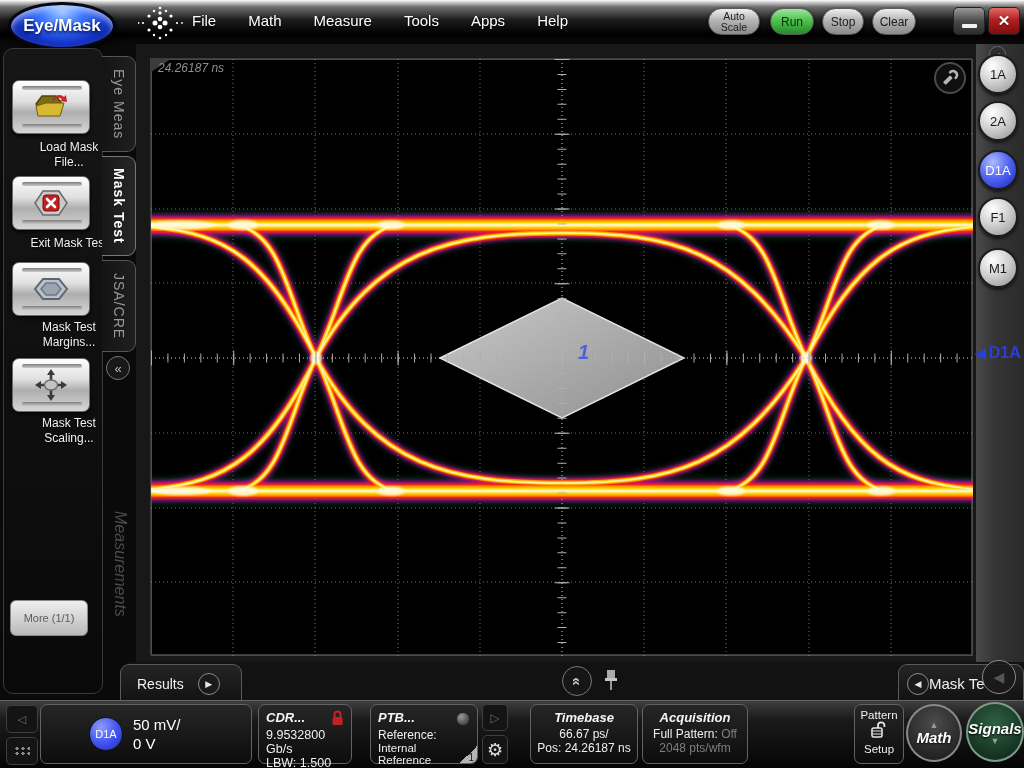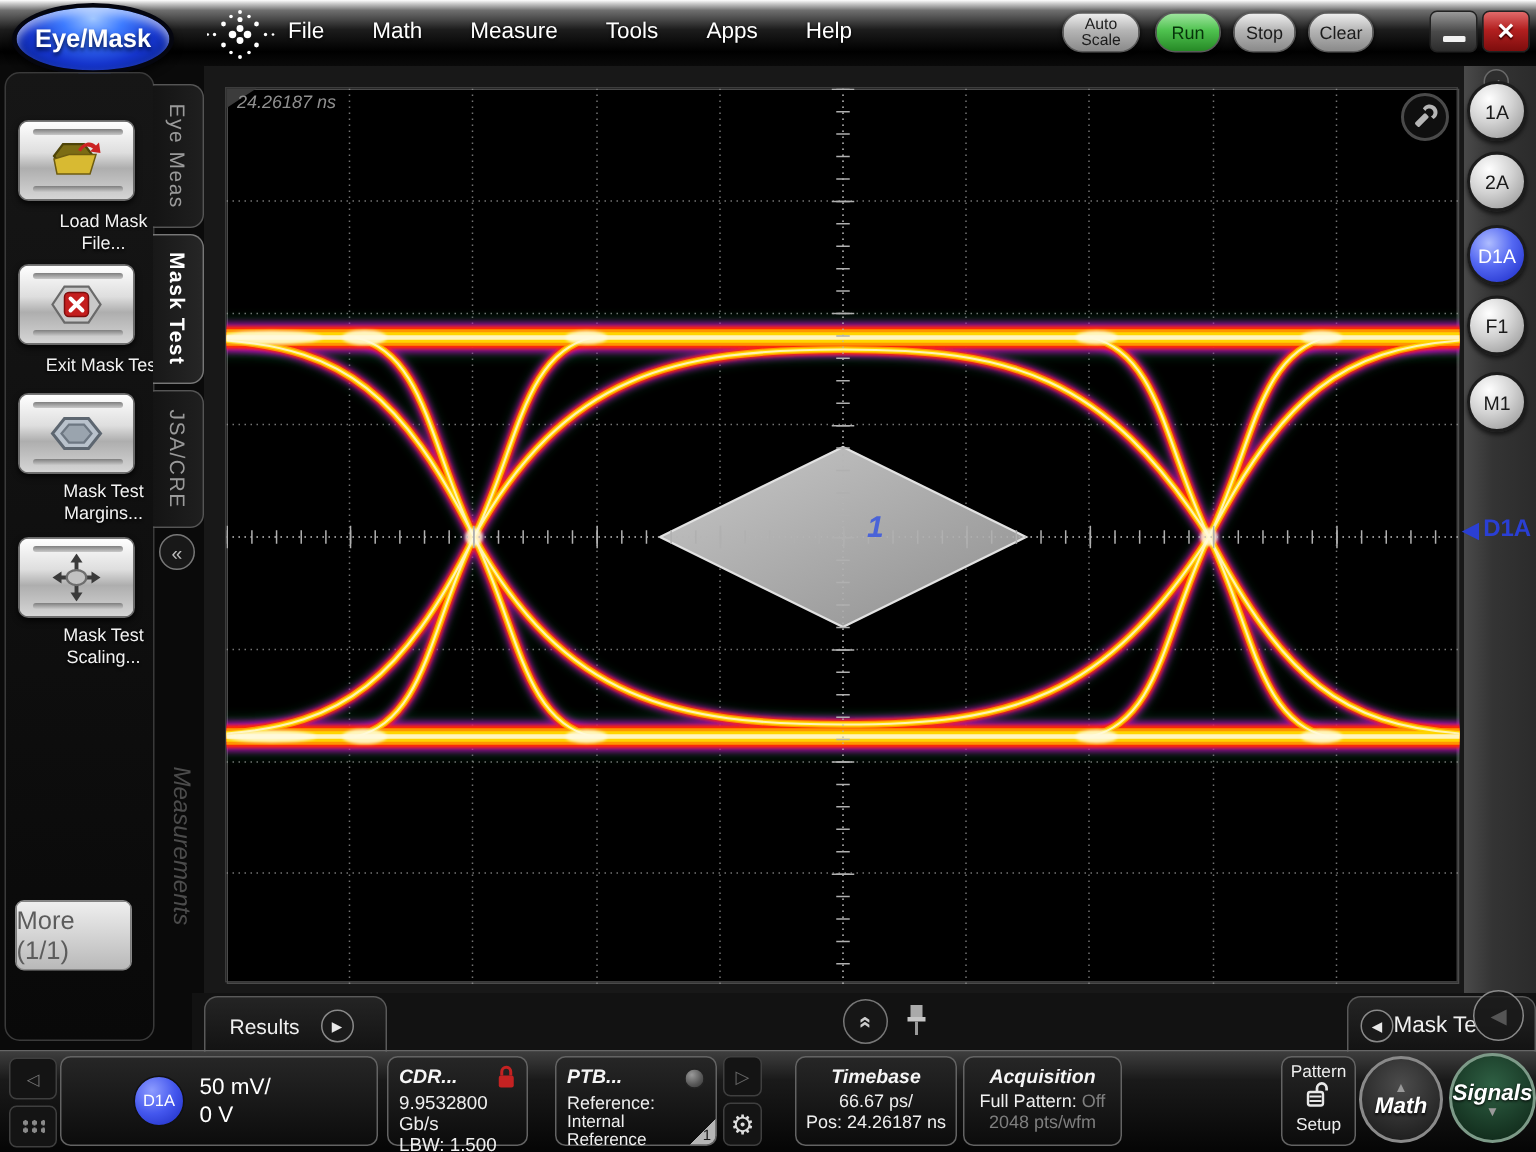--- a/index.html
+++ b/index.html
@@ -39,23 +39,23 @@
     background:linear-gradient(180deg,#161616,#090909); border:1px solid #3a3a3a; border-radius:10px; }
   .tool-btn { position:absolute; left:12px; width:78px; height:54px; border-radius:7px;
     border:1px solid #6a6a6a;
     background:linear-gradient(180deg,#ffffff,#dedede 40%,#aeaeae 60%,#d6d6d6);
     box-shadow:0 2px 4px rgba(0,0,0,.8); display:flex; align-items:center; justify-content:center; }
   .tool-btn .grip-top,.tool-btn .grip-bot { position:absolute; left:9px; width:60px; height:4px;
     background:linear-gradient(180deg,#7e7e7e,#c9c9c9); border-radius:2px; }
   .grip-top { top:5px; } .grip-bot { bottom:5px; }
   .tool-label { position:absolute; left:0; width:100px; text-align:center; font-size:12px; color:#f2f2f2;
     line-height:15px; white-space:pre-line; text-shadow:0 1px 2px #000;margin-left:19px; }
-  .more-btn { position:absolute; left:10px; top:600px; width:78px; height:47px; border-radius:6px;
+  .more-btn { position:absolute; left:10px; top:600px; width:78px; height:36px; border-radius:6px;
     border:1px solid #888; background:linear-gradient(180deg,#efefef,#b9b9b9); color:#5c5c5c;
-    font-size:17px; display:flex; align-items:center; justify-content:center; }
+    font-size:11px; display:flex; align-items:center; justify-content:center; }
 
   
   .vtab { position:absolute; left:102px; width:34px; border:1px solid #555; border-left:none;
     border-radius:0 9px 9px 0; background:linear-gradient(90deg,#141414,#1f1f1f);
     display:flex; align-items:center; justify-content:center; }
   .vtab span { writing-mode:vertical-rl; font-size:14px; color:#9a9a9a; letter-spacing:1px; }
   .vtab.active { background:linear-gradient(90deg,#181818,#262626); border-color:#777; }
   .vtab.active span { color:#fff; font-weight:bold; }
   .collapse-btn { position:absolute; left:106px; top:356px; width:24px; height:24px; border-radius:50%;
     border:1px solid #777; background:#181818; color:#bbb; font-size:13px;
@@ -87,21 +87,21 @@
   .chan-btn.active { background:radial-gradient(circle at 35% 28%,#aebcff,#5468f2 45%,#1726c4); color:#fff; }
   .strip-top-btn { position:absolute; left:989px; top:46px; width:17px; height:17px; border-radius:50%;
     border:1px solid #6a6a6a; background:#2e2e2e; color:#999; font-size:8px;
     display:flex; align-items:center; justify-content:center; }
   .active-chan-label { position:absolute; left:975px; top:344px; font-size:16px; font-weight:bold;
     color:#2a3fd4; display:flex; align-items:center; gap:3px; }
   .active-chan-label .tri { font-size:14px; }
 
   
   .results-bar { position:absolute; left:128px; top:662px; width:896px; height:40px; background:#121212; }
-  .results-tab { position:absolute; left:136px; top:664px; width:122px; height:38px;
+  .results-tab { position:absolute; left:120px; top:664px; width:122px; height:38px;
     border:1px solid #5a5a5a; border-bottom:none; border-radius:9px 9px 0 0;
     background:linear-gradient(180deg,#242424,#121212); display:flex; align-items:center; }
   .results-tab .lbl { font-size:14px; color:#f0f0f0; margin-left:16px; }
   .circle-icon { width:22px; height:22px; border-radius:50%; border:1px solid #8a8a8a;
     display:flex; align-items:center; justify-content:center; color:#e8e8e8; font-size:9px; background:#1a1a1a; }
   .results-tab .circle-icon { margin-left:14px; }
   .expand-btn { position:absolute; left:562px; top:666px; width:30px; height:30px; border-radius:50%;
     border:1px solid #777; background:#161616; display:flex; align-items:center; justify-content:center; }
   .expand-btn span { display:inline-block; transform:rotate(90deg); color:#ccc; font-size:15px; font-weight:bold; }
   .pin-btn { position:absolute; left:602px; top:668px; width:18px; height:24px; }

